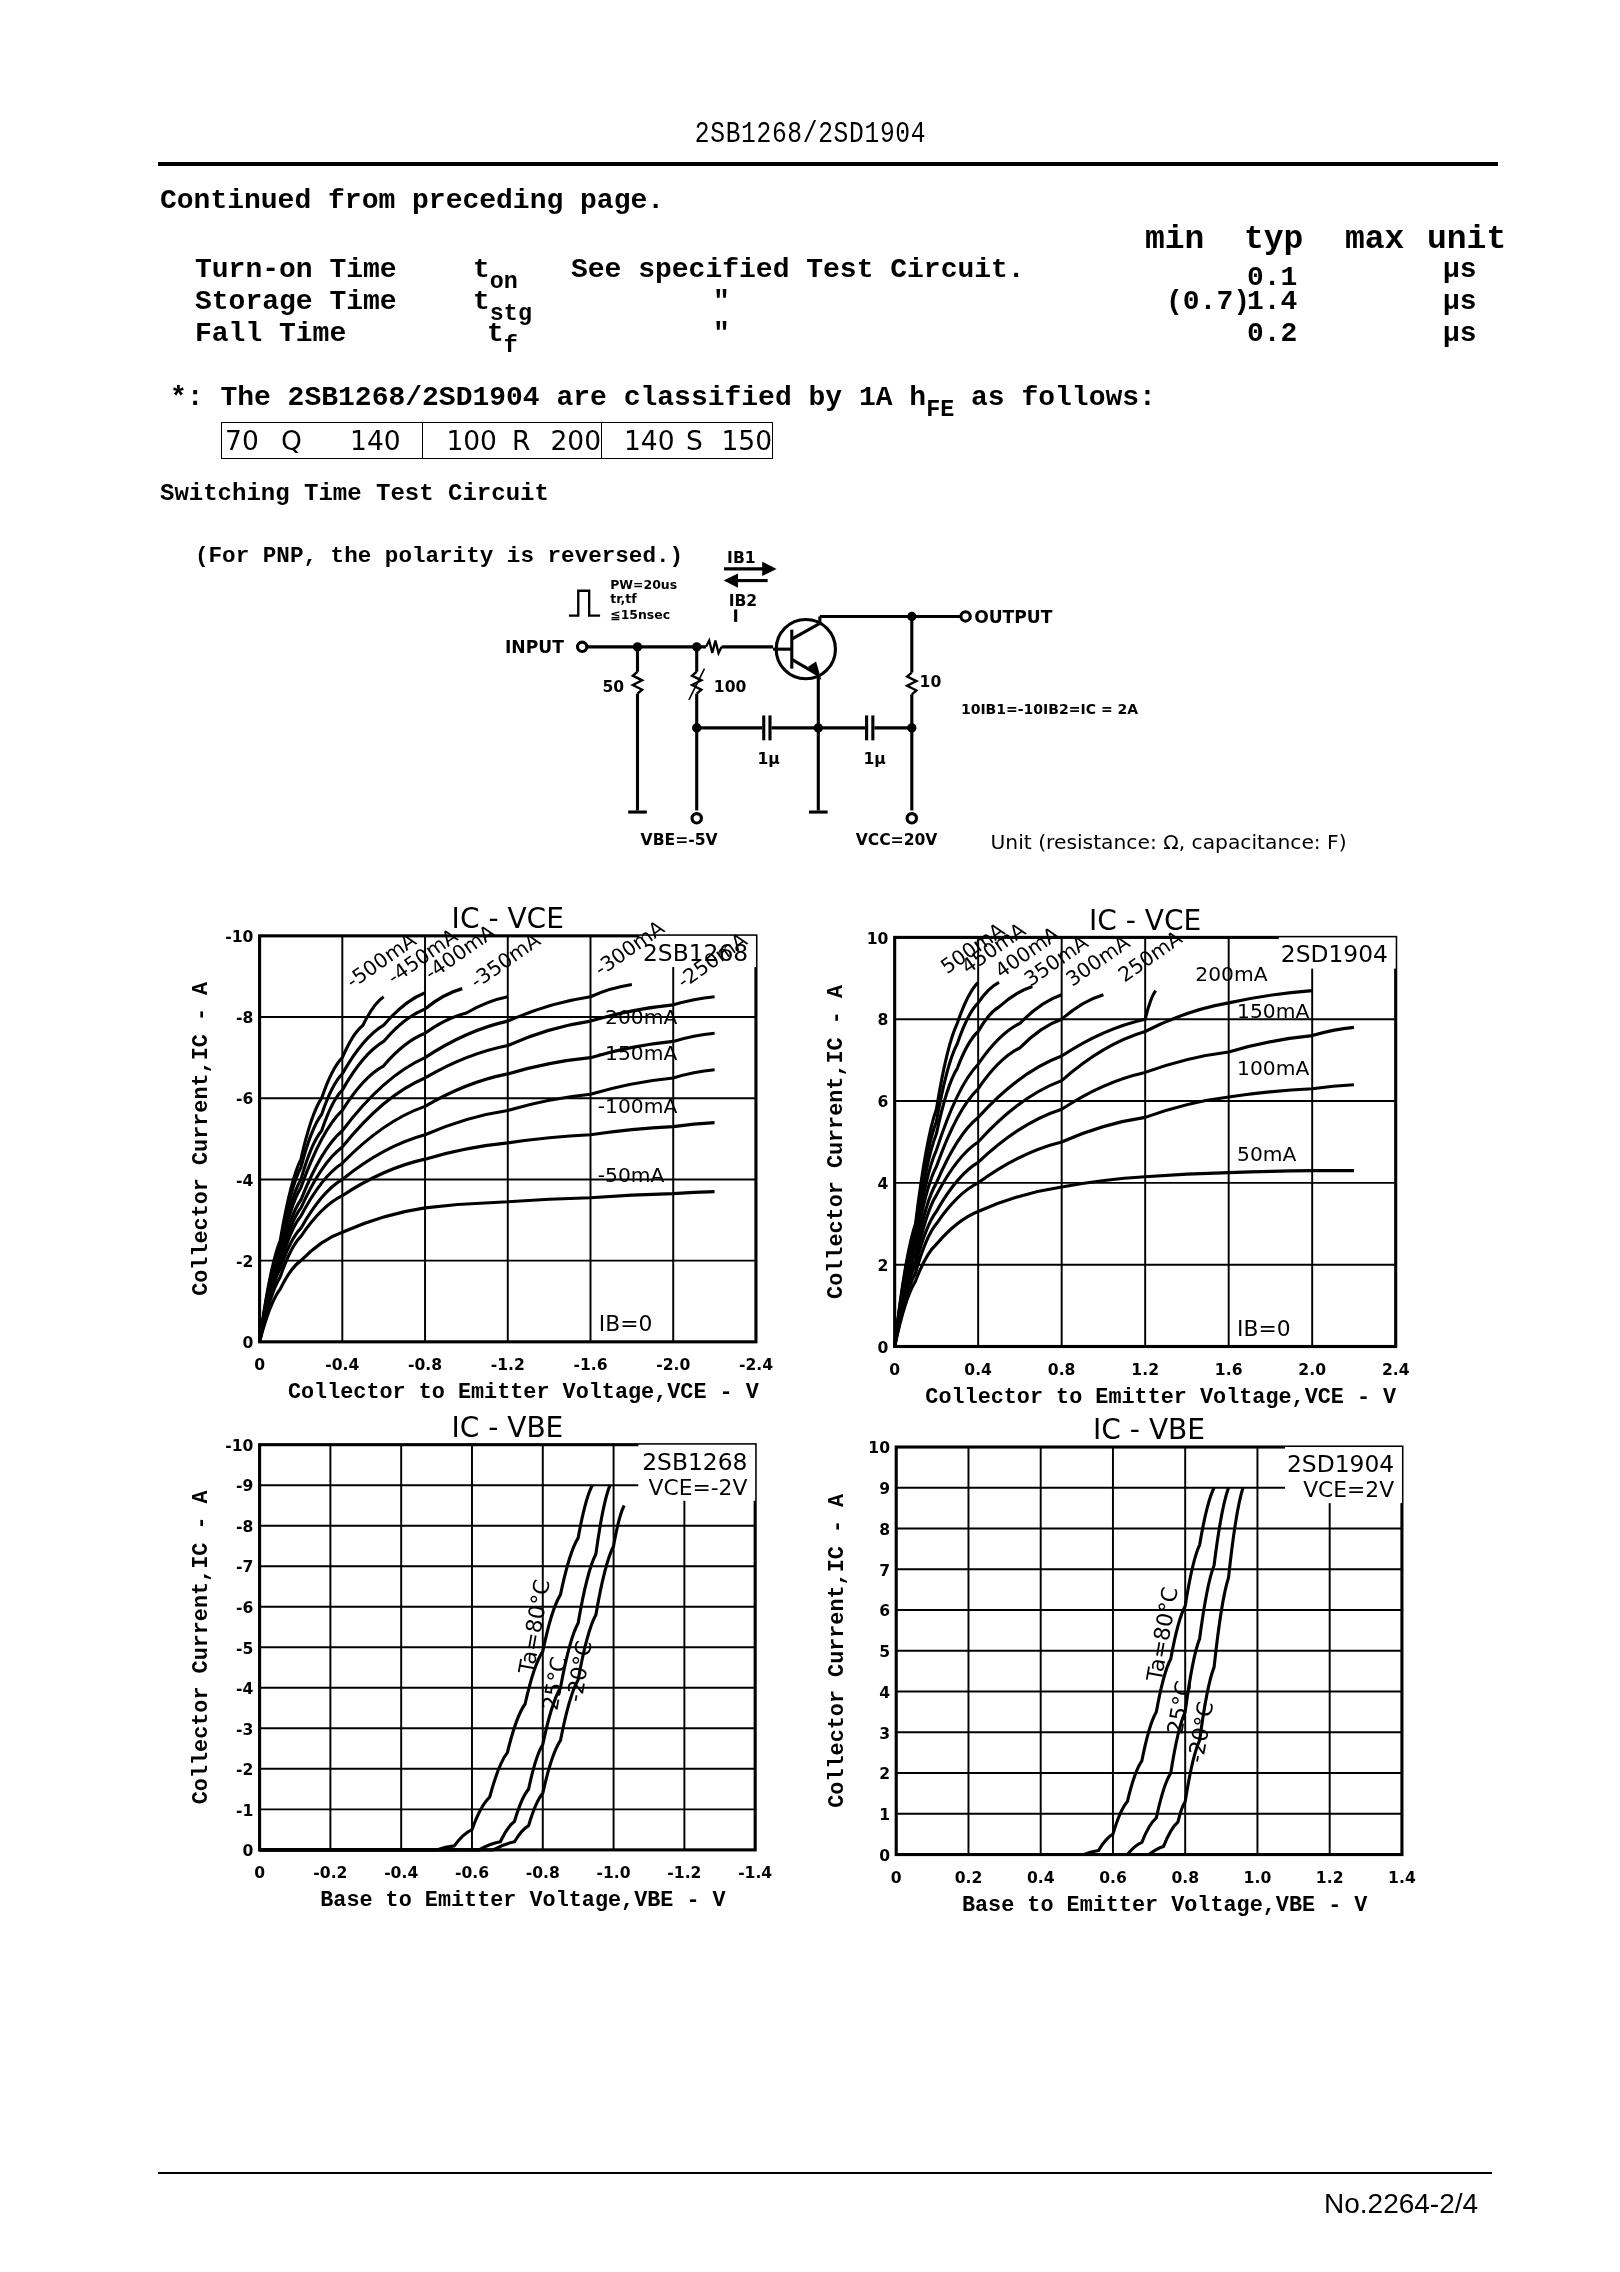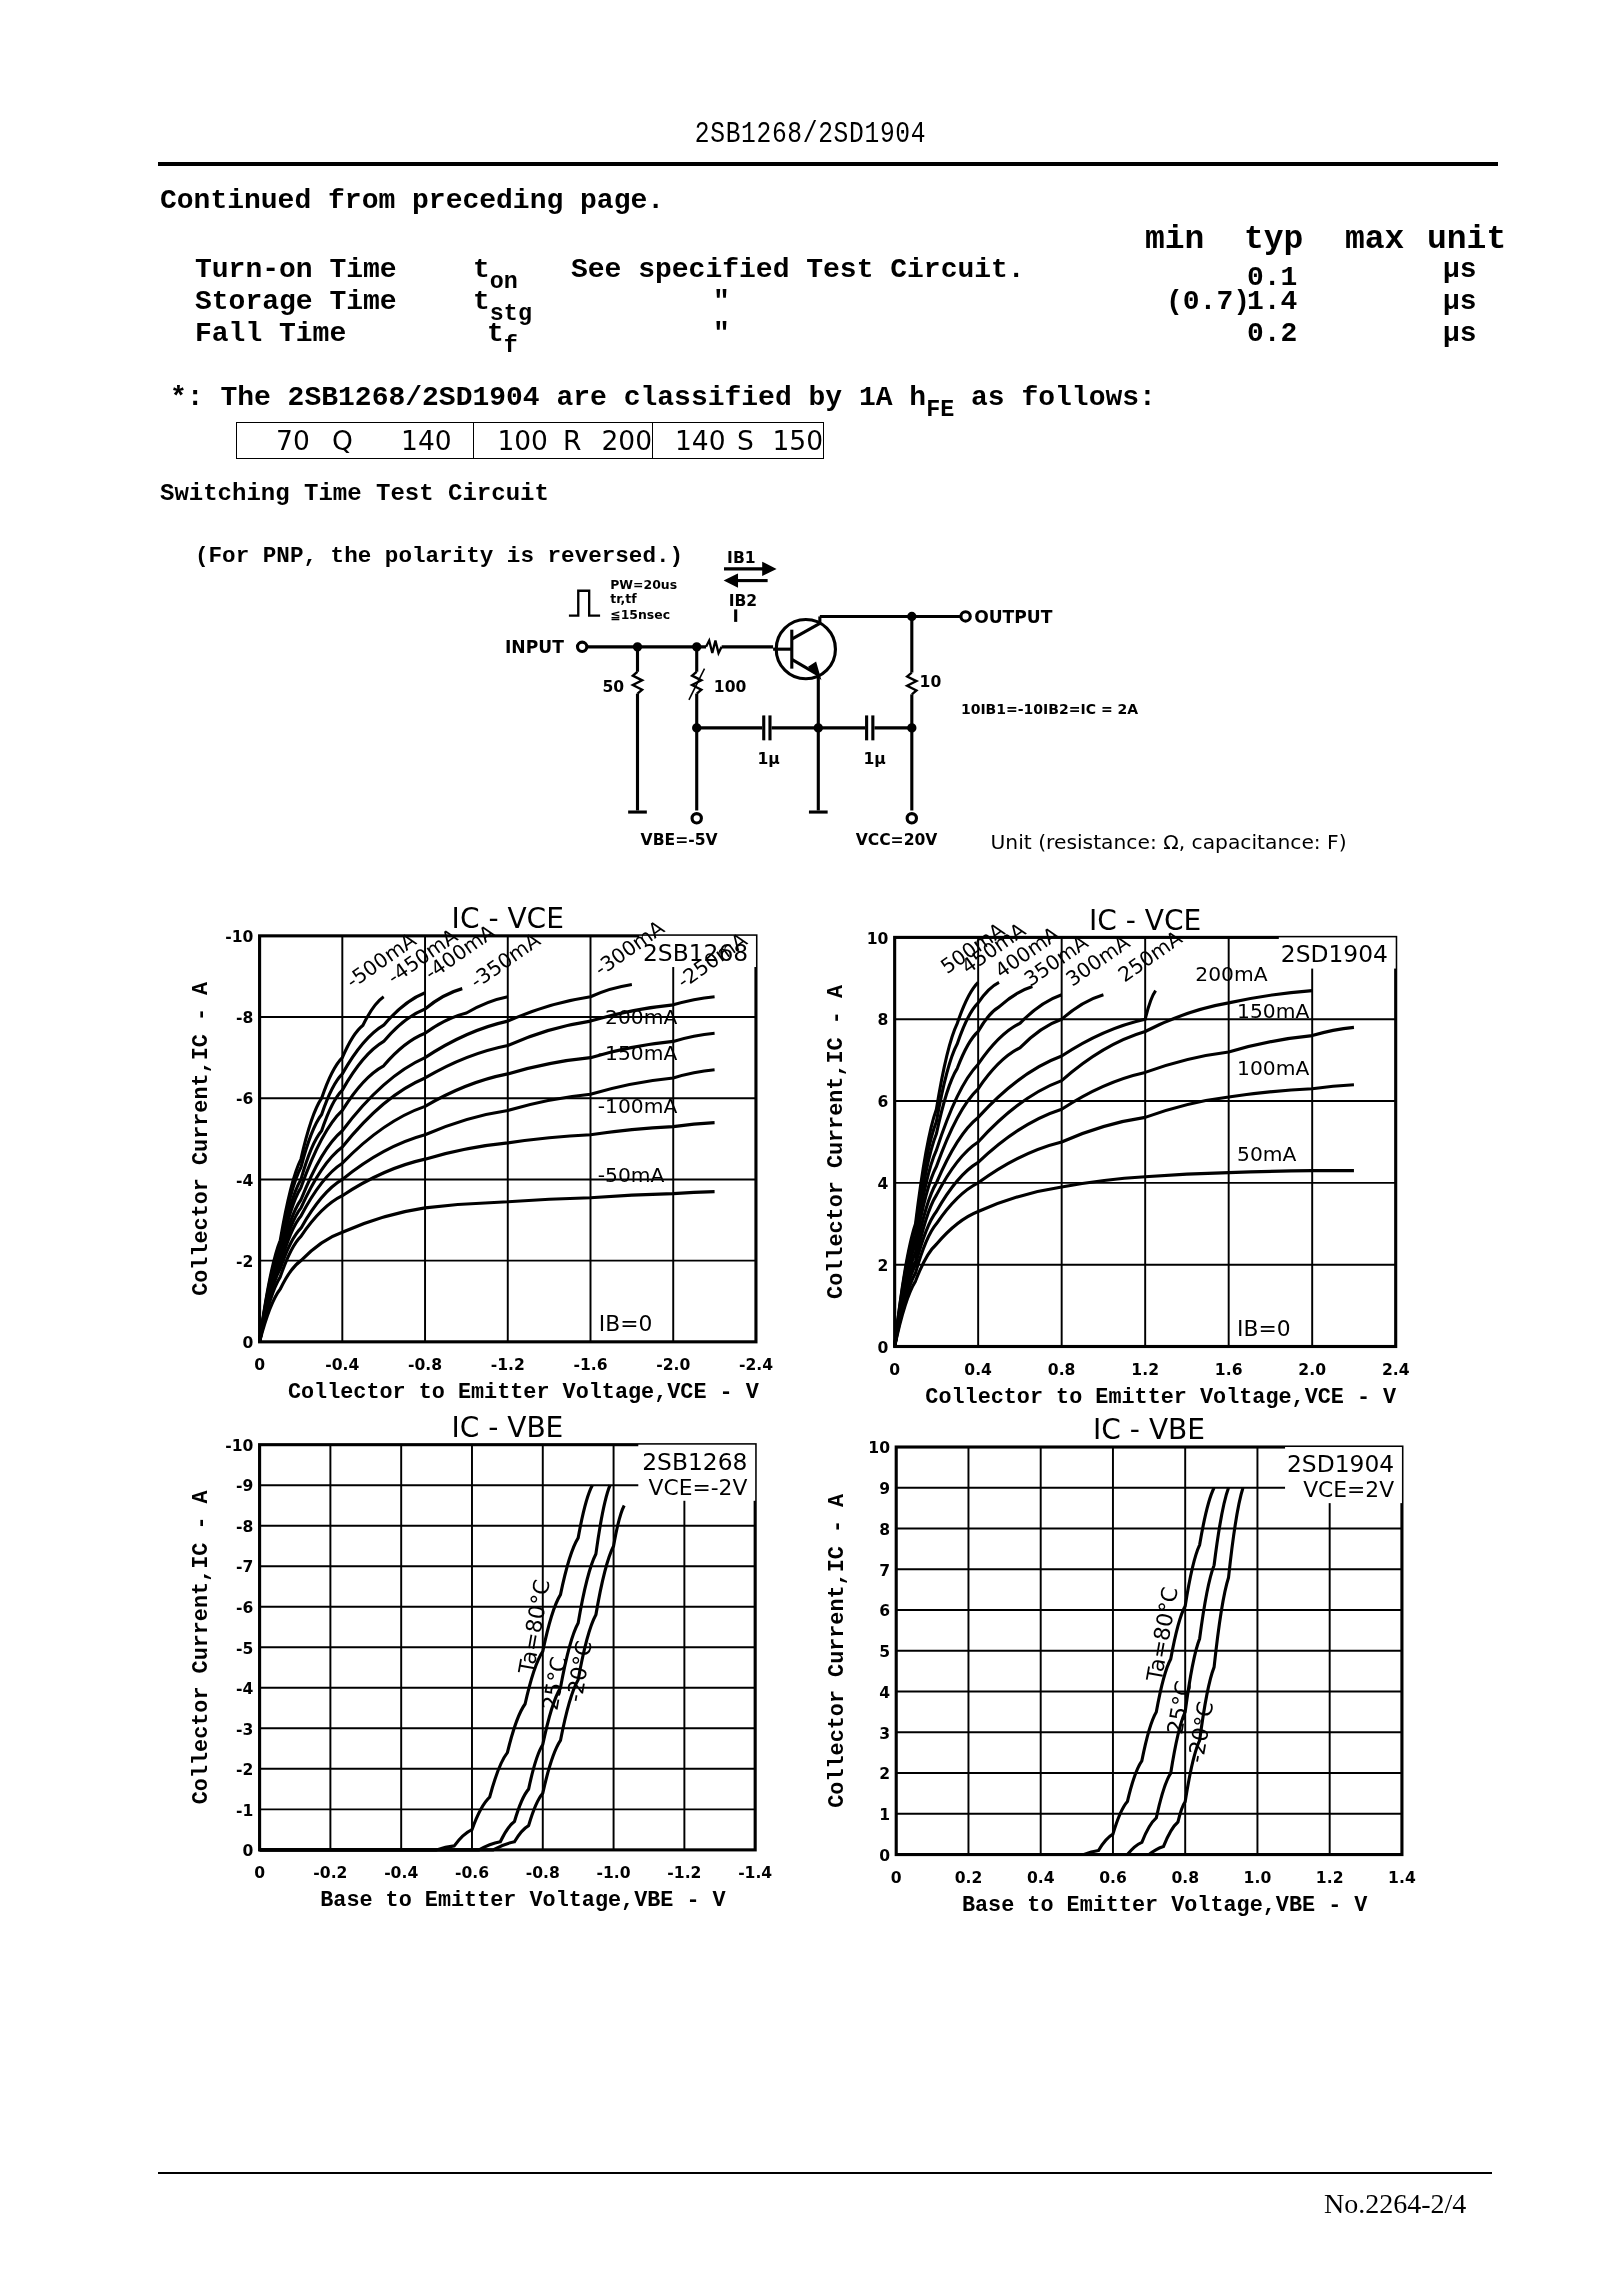--- a/index.html
+++ b/index.html
@@ -1,30 +1,30 @@
 <!DOCTYPE html>
 <html style="font-size:12.5px"><head>
 <meta charset="utf-8">
 <style>
   html, body { margin: 0; padding: 0; background: #ffffff; }
   body { width: 1621px; height: 2273px; position: relative; overflow: hidden; color: #000; }
   .mono { font-family: "Liberation Mono", "DejaVu Sans Mono", monospace; }
-  .serif { font-family: Liberation Serif, serif; }
+  .serif { font-family: Liberation Sans, sans-serif; }
   .abs { position: absolute; white-space: nowrap; }
 
   #doc-title { left: 0; width: 1621px; top: 117px; text-align: center; font-size: 30px; letter-spacing: 0.8px; transform: scaleX(0.82); }
   #top-rule { left: 158px; top: 162px; width: 1340px; height: 3.9px; background: #000; }
   #continued { left: 160px; top: 185px; font-size: 28px; font-weight: bold; }
 
   .spec-head { top: 221px; font-size: 33px; font-weight: bold; }
   .spec-cell { font-size: 28px; font-weight: bold; }
   .sub { font-size: 23.4px; position: relative; top: 11px; }
 
   #hfe-note { left: 170px; top: 382px; font-size: 28px; font-weight: bold; }
-  #hfe-table { position: absolute; left: 236px; top: 422px; height: 35px; display: flex; border: 1.6px solid #000; padding-left: 36px; }
+  #hfe-table { position: absolute; left: 221px; top: 422px; height: 35px; display: flex; border: 1.6px solid #000; }
   #hfe-table .cell { border-right: 1.6px solid #000; display: flex; align-items: center; font-size: 26.5px; font-family: "DejaVu Sans", sans-serif; }
   #hfe-table .cell:last-child { border-right: none; }
   #hfe-table .cell span { display: inline-block; }
 
   #circuit-heading { left: 160px; top: 480px; font-size: 24px; font-weight: bold; text-align: center; }
   #circuit-note { left: 195px; top: 543px; font-size: 22.6px; font-weight: bold; }
 
   .chart-title { font-size: 36px; font-family: "DejaVu Sans", sans-serif; }
   .tick { font-size: 20px; font-family: "DejaVu Sans", sans-serif; font-weight: bold; }
   .axis-label { font-size: 28px; font-weight: bold; }

